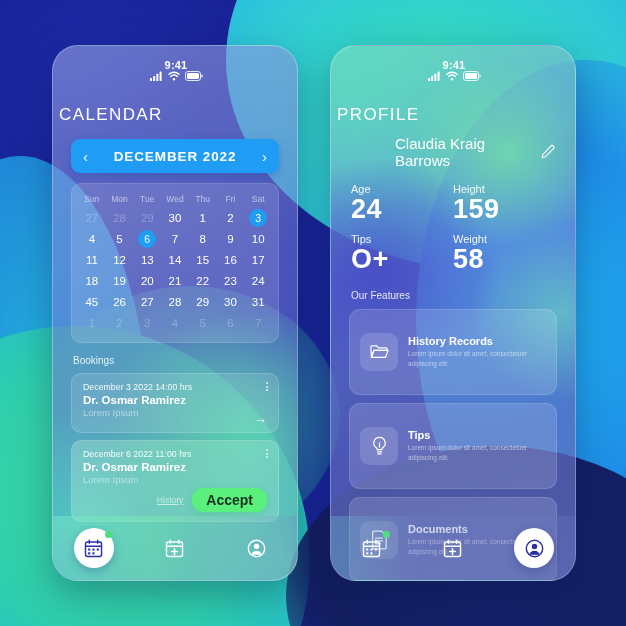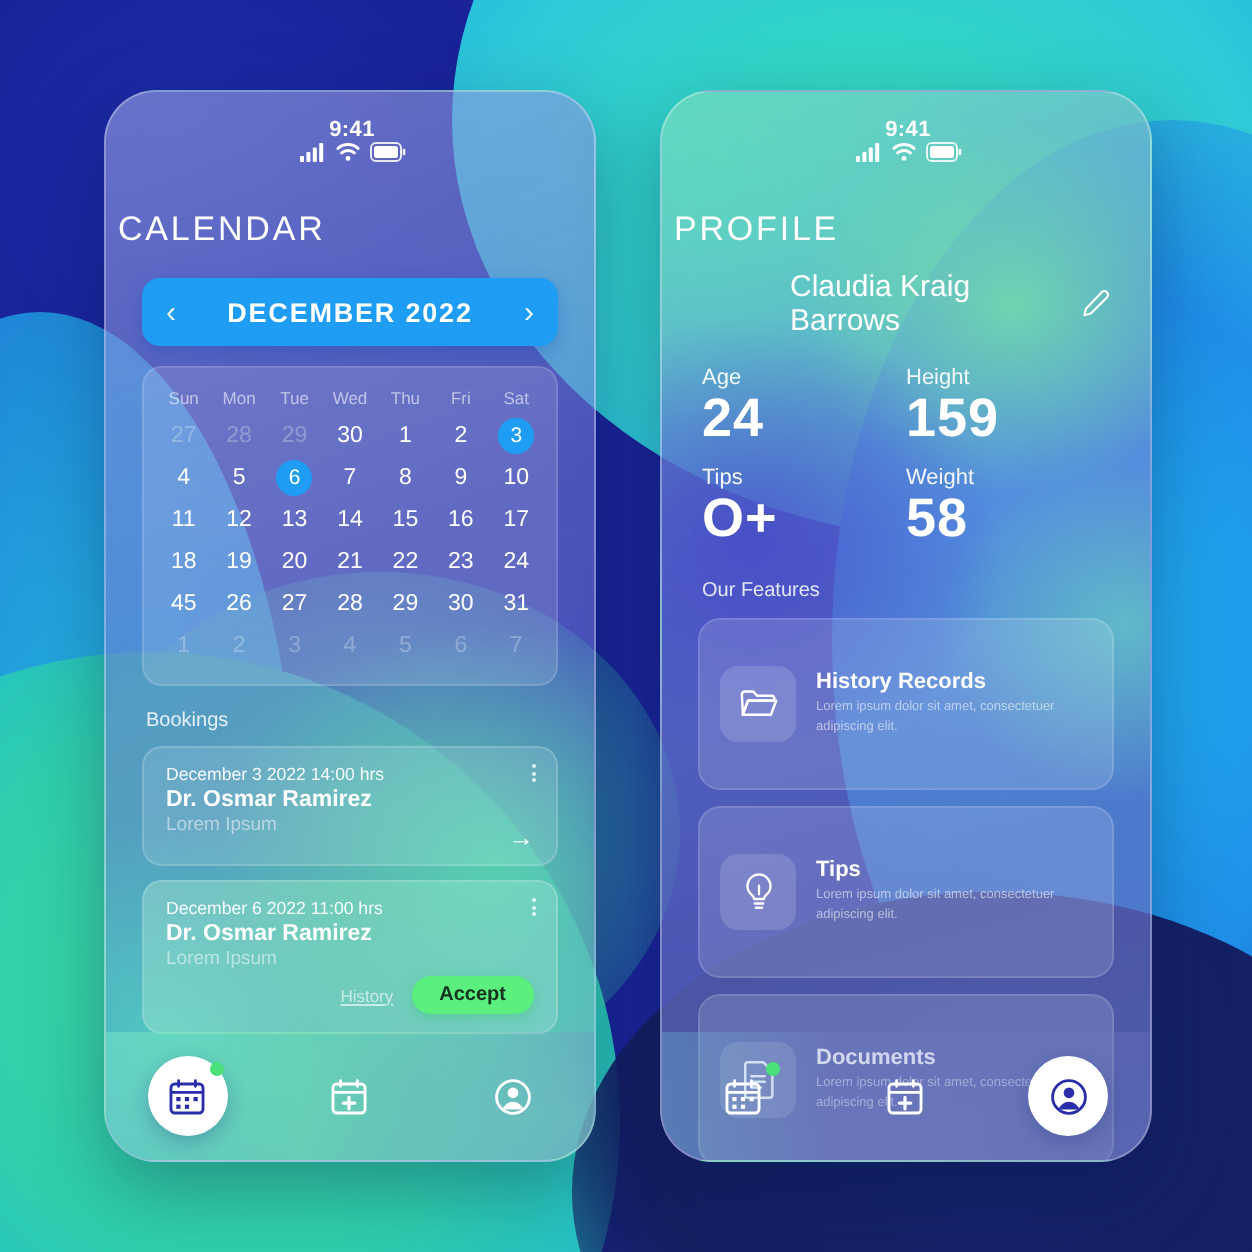--- a/index.html
+++ b/index.html
@@ -169,21 +169,21 @@
   .booking-actions {
     display: flex; align-items: center; justify-content: flex-end;
     gap: 9px; margin-top: 3px;
   }
   .btn-cancel {
     color: rgba(255,255,255,.62); font-size: 8.5px;
     text-decoration: underline;
   }
   .btn-accept {
     background: #5bf07e; color: #15321f;
-    font-size: 10px; font-weight: bold;
+    font-size: 14px; font-weight: bold;
     padding: 4px 14px; border-radius: 11px;
     box-shadow: 0 2px 7px rgba(40,200,90,.35);
   }
 
   
   .navbar {
     position: absolute; left: 0; right: 0; bottom: 0;
     height: 64px;
     display: flex; align-items: center; justify-content: space-around;
   }

